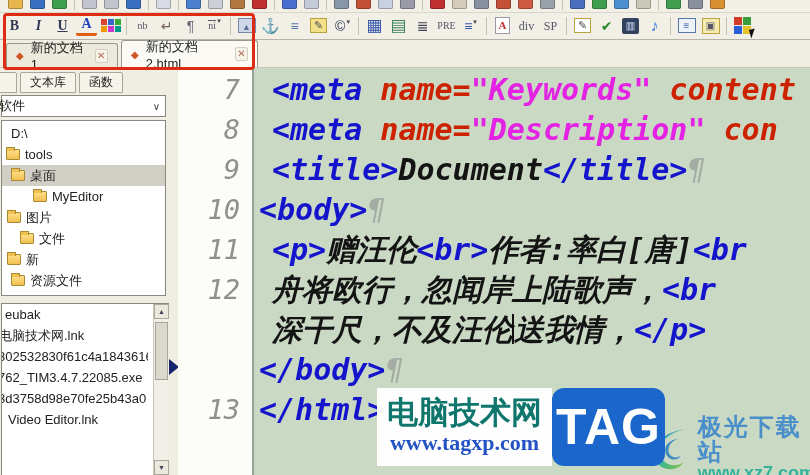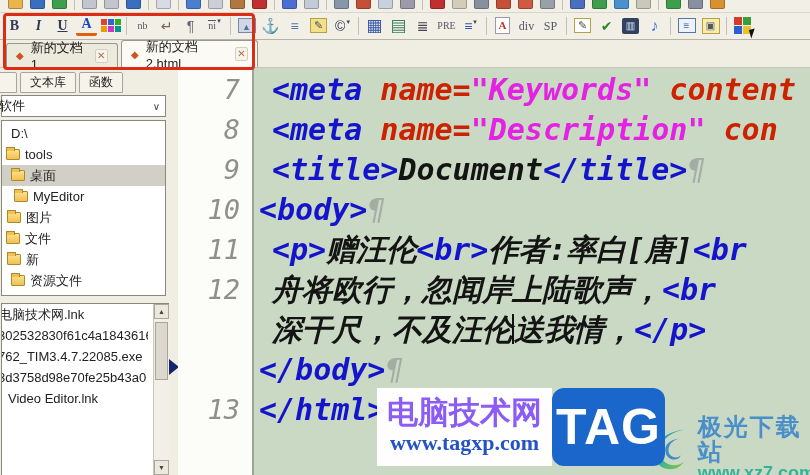--- a/index.html
+++ b/index.html
@@ -75,21 +75,21 @@
   .codearea{position:absolute;left:78px;top:0;right:0;bottom:0;padding-top:2px;overflow:hidden;}
   .crow{height:40px;line-height:40px;white-space:pre;font-family:"DejaVu Sans Mono","Liberation Serif",monospace;
         font-style:italic;font-weight:bold;font-size:30px;}
   .ind0{padding-left:3px;} .ind1{padding-left:16px;}
   .c-tag{color:#1414cc;} .c-attr{color:#cc2200;} .c-val{color:#e422e4;}
   .c-txt{color:#141414;} .c-pil{color:#a4aca4;font-weight:normal;}
   .caret{display:inline-block;width:2px;height:30px;background:#111;vertical-align:-4px;}
   
   .wm1{position:absolute;left:377px;top:388px;height:78px;display:flex;z-index:30;}
   .wm1-left{background:rgba(255,255,255,.96);padding:3px 10px 4px;display:flex;flex-direction:column;justify-content:center;align-items:center;gap:1px;}
-  .wm1-site{font-size:31px;font-weight:bold;color:#8b5cf6;line-height:1.05;}
+  .wm1-site{font-size:31px;font-weight:bold;color:#0f766e;line-height:1.05;}
   .wm1-url{font-size:22px;font-weight:bold;color:#2353c4;font-family:"Liberation Serif",serif;}
   .wm1-tag{width:113px;background:#1a66cb;border-radius:12px;color:#fff;font-size:50px;font-weight:bold;
            display:flex;align-items:center;justify-content:center;letter-spacing:1px;}
   .wm2{position:absolute;left:651px;top:414px;display:flex;gap:4px;align-items:center;z-index:29;}
   .wm2 .col{display:flex;flex-direction:column;line-height:1.05;}
   .wm2-site{font-size:24px;font-weight:bold;color:#4a8fca;letter-spacing:2px;}
   .wm2-url{font-size:18px;font-weight:bold;color:#35b39a;}
   
   .redbox{position:absolute;left:3px;top:13px;width:252px;height:57px;border:3px solid #de2b14;border-radius:4px;z-index:50;}
 </style>
@@ -245,45 +245,46 @@
       <span>D:\</span>
     </div>
   <div class="trow" style="padding-left:4px">
       <span class="folder"></span>
       <span>tools</span>
     </div>
   <div class="trow sel" style="padding-left:9px">
       <span class="folder"></span>
       <span>桌面</span>
     </div>
-  <div class="trow" style="padding-left:12px">
+  <div class="trow" style="padding-left:31px">
       <span class="folder"></span>
       <span>MyEditor</span>
     </div>
   <div class="trow" style="padding-left:5px">
       <span class="folder"></span>
       <span>图片</span>
     </div>
-  <div class="trow" style="padding-left:4px">
+  <div class="trow" style="padding-left:18px">
       <span class="folder"></span>
       <span>文件</span>
     </div>
   <div class="trow" style="padding-left:5px">
       <span class="folder"></span>
       <span>新</span>
     </div>
   <div class="trow" style="padding-left:9px">
       <span class="folder"></span>
       <span>资源文件</span>
     </div>
 </div>
 
 <div class="hsplit"></div>
 
 <div class="filelist">
+  <div class="frow">eubak</div>
   <div class="frow" style="padding-left:0;margin-left:-3px">电脑技术网.lnk</div>
   <div class="frow" style="padding-left:0;margin-left:-4px">302532830f61c4a1843616</div>
   <div class="frow" style="padding-left:0;margin-left:-4px">762_TIM3.4.7.22085.exe</div>
   <div class="frow" style="padding-left:0;margin-left:-4px">3d3758d98e70fe25b43a0</div>
   <div class="frow" style="padding-left:6px">Video Editor.lnk</div>
   <div class="sbar">
     <div class="sbtn">▲</div>
     <div class="sthumb"></div>
     <div class="sbtn dn">▼</div>
   </div>

